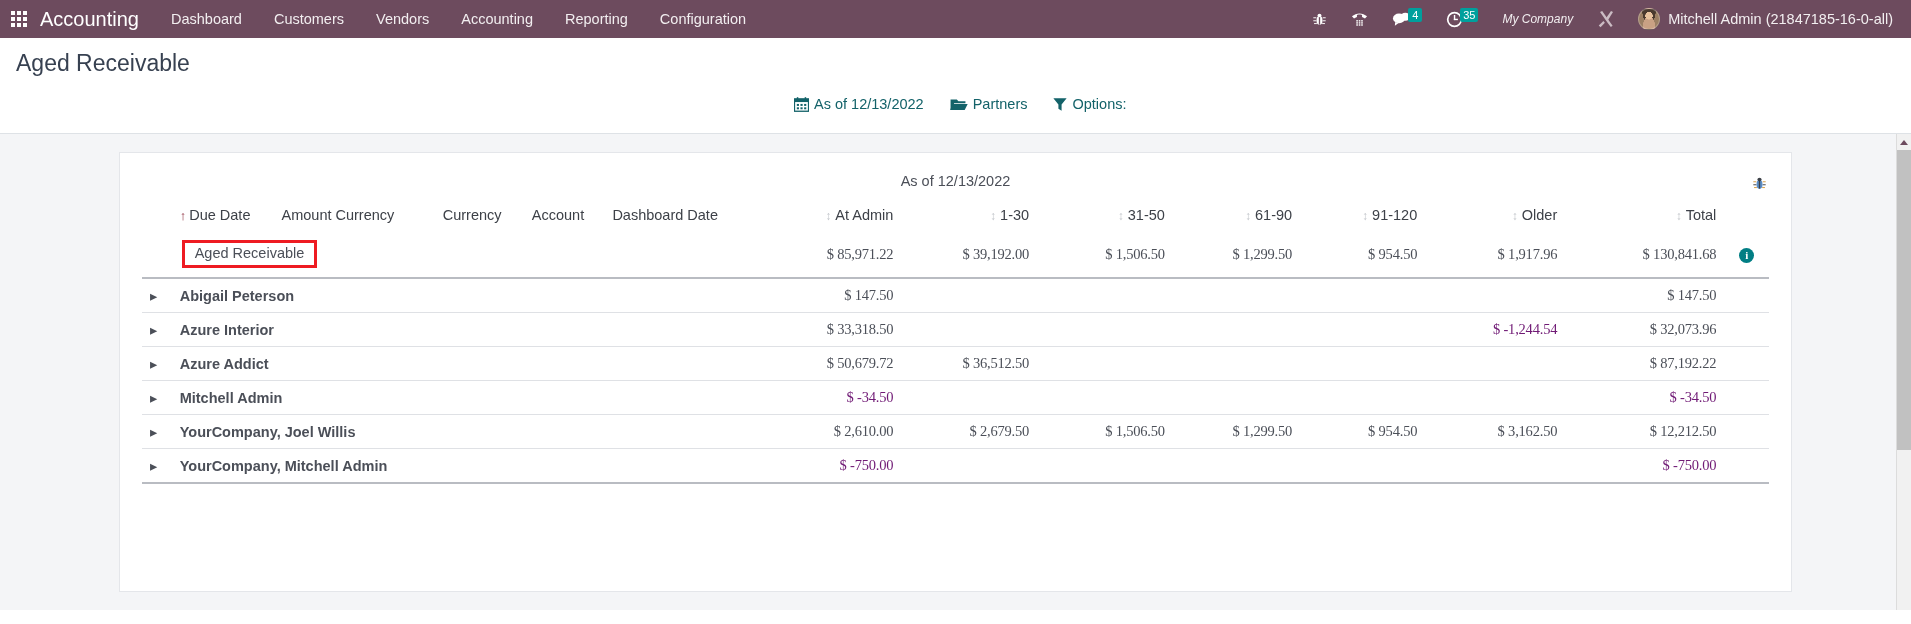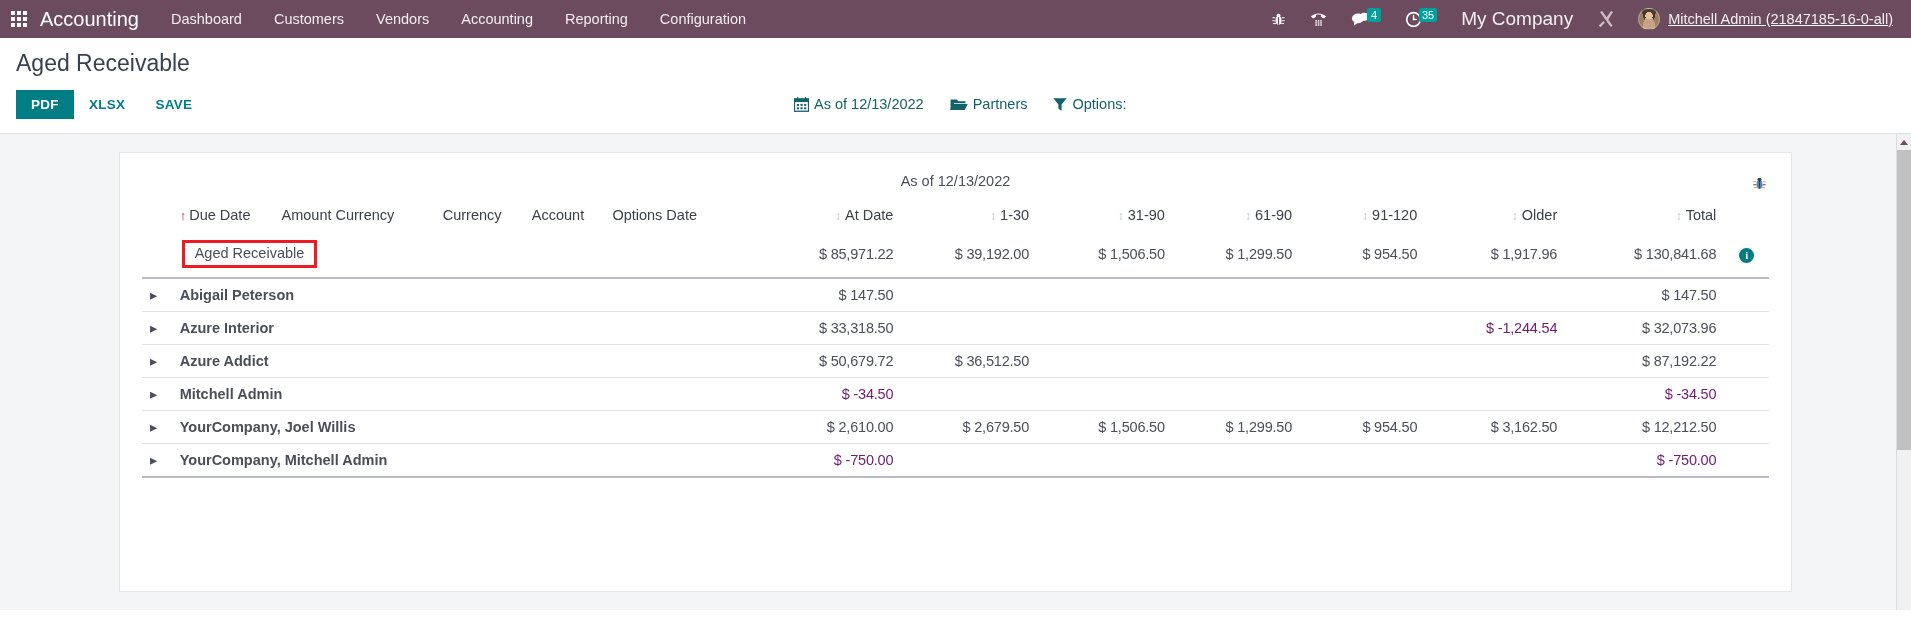--- a/index.html
+++ b/index.html
@@ -70,31 +70,31 @@
     line-height: 14px;
     padding: 0px 3px;
     border-radius: 2px;
     margin-left: -3px;
     margin-top: -9px;
     min-width: 14px;
     text-align: center;
   }
   .company-name {
     padding: 0 12px;
-    font-size: 19px;
+    font-size: 12px;
     color: #f2eef0;
     cursor: pointer;
     white-space: nowrap;
+    font-style: italic;
   }
   .user-menu {
     display: flex; align-items: center;
     padding: 0 8px 0 10px;
     cursor: pointer;
     white-space: nowrap;
-    text-decoration: underline;
   }
   .avatar {
     width: 22px; height: 22px;
     border-radius: 50%;
     margin-right: 8px;
     background: #9b7f63;
     background-image:
       radial-gradient(circle at 50% 34%, #e8c39e 0 22%, transparent 23%),
       radial-gradient(ellipse at 50% 88%, #c9a184 0 42%, transparent 43%),
       radial-gradient(ellipse at 50% 16%, #4a3a2e 0 46%, transparent 47%);
@@ -210,21 +210,21 @@
     white-space: nowrap;
   }
   tr.total-row td {
     border-top: none;
     border-bottom: 2px solid #b9bcc2;
     padding-bottom: 9px;
   }
   tr.last-row td { border-bottom: 2px solid #b9bcc2; }
   td.num {
     text-align: right;
-    font-family: Liberation Sans, sans-serif;
+    font-family: Liberation Serif, serif;
     font-size: 13px;
     color: #4b4f58;
     letter-spacing: -.2px;
   }
   td.num.neg { color: #701a75; }
   td.name { padding-left: 14px; color: #4b4f58; font-weight: bold; }
   td.caret {
     width: 26px;
     text-align: left;
     padding-left: 8px;
@@ -369,25 +369,20 @@
     <div class="user-menu">
       <span class="avatar"></span>
       <span class="user-name">Mitchell Admin (21847185-16-0-all)</span>
     </div>
   </div>
 </div>
 
 <div class="control-panel">
   <div class="page-title">Aged Receivable</div>
   <div class="cp-row">
-    <div class="btn-group">
-      <button class="btn primary">PDF</button>
-      <button class="btn">XLSX</button>
-      <button class="btn">SAVE</button>
-    </div>
 
     <div class="filters">
       <div class="filter-item">
         <svg width="15" height="15" viewBox="0 0 16 16" fill="#136269">
           <rect x="0.5" y="2" width="15" height="13.2" fill="none" stroke="#136269" stroke-width="1.4"></rect>
           <rect x="0.5" y="2" width="15" height="3.4"></rect>
           <rect x="3" y="0.2" width="1.6" height="3.2"></rect>
           <rect x="11.4" y="0.2" width="1.6" height="3.2"></rect>
           <rect x="3" y="7.4" width="2.3" height="2.1"></rect>
           <rect x="6.9" y="7.4" width="2.3" height="2.1"></rect>
@@ -460,30 +455,30 @@
           <th class="th-left">
             <span>Amount Currency</span>
           </th>
           <th class="th-left">
             <span>Currency</span>
           </th>
           <th class="th-left">
             <span>Account</span>
           </th>
           <th class="th-left">
-            <span>Options Date</span>
-          </th>
-          <th class="th-right">
-            <span class="sort-both">↕</span><span>At Date</span>
+            <span>Dashboard Date</span>
+          </th>
+          <th class="th-right">
+            <span class="sort-both">↕</span><span>At Admin</span>
           </th>
           <th class="th-right">
             <span class="sort-both">↕</span><span>1-30</span>
           </th>
           <th class="th-right">
-            <span class="sort-both">↕</span><span>31-90</span>
+            <span class="sort-both">↕</span><span>31-50</span>
           </th>
           <th class="th-right">
             <span class="sort-both">↕</span><span>61-90</span>
           </th>
           <th class="th-right">
             <span class="sort-both">↕</span><span>91-120</span>
           </th>
           <th class="th-right">
             <span class="sort-both">↕</span><span>Older</span>
           </th>

